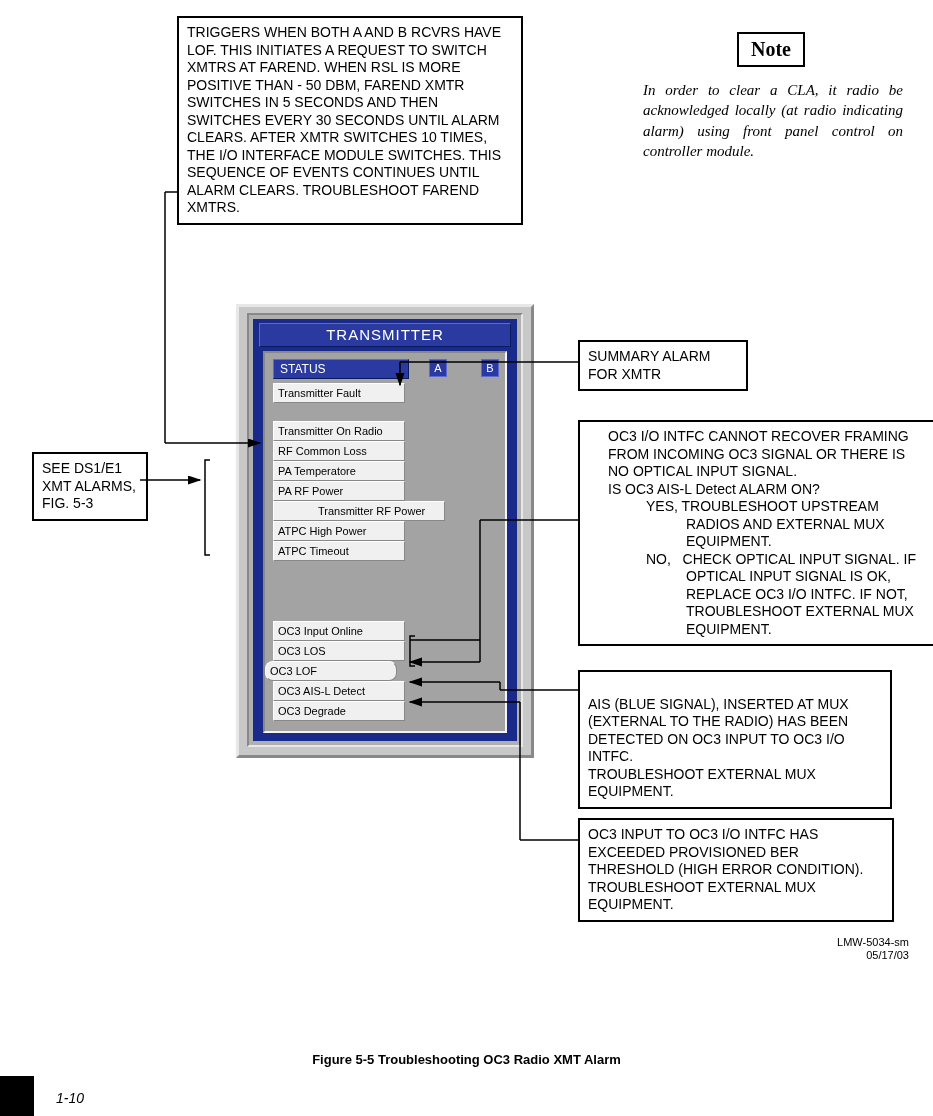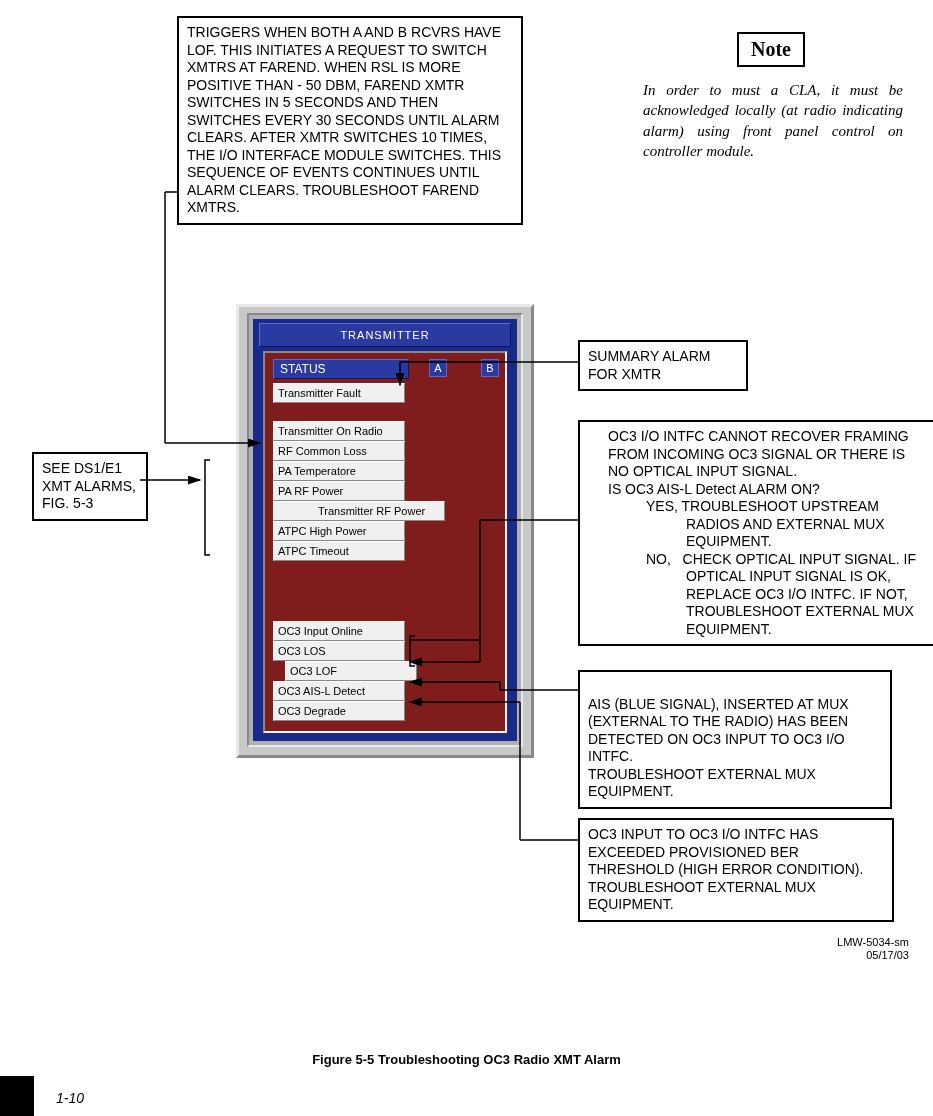--- a/index.html
+++ b/index.html
@@ -72,34 +72,34 @@
   .title-bar {
     position: absolute;
     left: 6px;
     right: 6px;
     top: 4px;
     height: 22px;
     background: #2a3aa0;
     color: #fff;
     text-align: center;
     line-height: 22px;
-    font-size: 11px;
+    font-size: 15px;
     letter-spacing: 1px;
     border-top: 1px solid #5a6ad0;
     border-left: 1px solid #5a6ad0;
     border-bottom: 1px solid #0a1a60;
     border-right: 1px solid #0a1a60;
   }
   .panel-body {
     position: absolute;
     left: 10px;
     right: 10px;
     top: 32px;
     bottom: 8px;
-    background: #7f1d1d;
+    background: #a3a3a3;
     border-top: 2px solid #888;
     border-left: 2px solid #888;
     border-right: 2px solid #f4f4f4;
     border-bottom: 2px solid #f4f4f4;
   }
   .status-bar {
     position: absolute;
     left: 8px;
     top: 6px;
     width: 128px;
@@ -186,21 +186,21 @@
 
 <div class="box" style="left:177px; top:16px; width:326px;">
   <span>TRIGGERS WHEN BOTH A AND B RCVRS HAVE LOF. THIS INITIATES A REQUEST TO SWITCH XMTRS AT FAREND. WHEN RSL IS MORE POSITIVE THAN - 50 DBM, FAREND XMTR SWITCHES IN 5 SECONDS AND THEN SWITCHES EVERY 30 SECONDS UNTIL ALARM CLEARS. AFTER XMTR SWITCHES 10 TIMES, THE I/O INTERFACE MODULE SWITCHES. THIS SEQUENCE OF EVENTS CONTINUES UNTIL ALARM CLEARS. TROUBLESHOOT FAREND XMTRS.</span>
 </div>
 
 <div class="note-label" style="left:737px; top:32px;">
   <span>Note</span>
 </div>
 
 <div class="note-text" style="left:643px; top:80px; width:260px;">
-  <span>In order to must a CLA, it must be acknowledged locally (at radio indicating alarm) using front panel control on controller module.</span>
+  <span>In order to clear a CLA, it radio be acknowledged locally (at radio indicating alarm) using front panel control on controller module.</span>
 </div>
 
 <div class="box" style="left:32px; top:452px; width:96px;">
   <span>SEE DS1/E1 XMT ALARMS, FIG. 5-3</span>
 </div>
 
 <div class="box" style="left:578px; top:340px; width:150px;">
   <span>SUMMARY ALARM FOR XMTR</span>
 </div>
 
@@ -238,21 +238,21 @@
         <div class="field" style="left:8px; top:68px; width:126px;"><span>Transmitter On Radio</span></div>
         <div class="field" style="left:8px; top:88px; width:126px;"><span>RF Common Loss</span></div>
         <div class="field" style="left:8px; top:108px; width:126px;"><span>PA Temperatore</span></div>
         <div class="field" style="left:8px; top:128px; width:126px;"><span>PA RF Power</span></div>
         <div class="field" style="left:8px; top:148px; width:126px;padding-left:44px;"><span>Transmitter RF Power</span></div>
         <div class="field" style="left:8px; top:168px; width:126px;"><span>ATPC High Power</span></div>
         <div class="field" style="left:8px; top:188px; width:126px;"><span>ATPC Timeout</span></div>
 
         <div class="field" style="left:8px; top:268px; width:126px;"><span>OC3 Input Online</span></div>
         <div class="field" style="left:8px; top:288px; width:126px;"><span>OC3 LOS</span></div>
-        <div class="field" style="left:20px; top:308px; width:126px;"><span>OC3 LOF</span></div>
+        <div class="field" style="left:0; top:308px; width:126px;border-radius:8px;"><span>OC3 LOF</span></div>
         <div class="field" style="left:8px; top:328px; width:126px;"><span>OC3 AIS-L Detect</span></div>
         <div class="field" style="left:8px; top:348px; width:126px;"><span>OC3 Degrade</span></div>
       </div>
     </div>
   </div>
 </div>
 
 <svg class="connectors">
   <defs>
     <marker id="arrow" markerWidth="10" markerHeight="10" refX="8" refY="3" orient="auto" markerUnits="strokeWidth">

